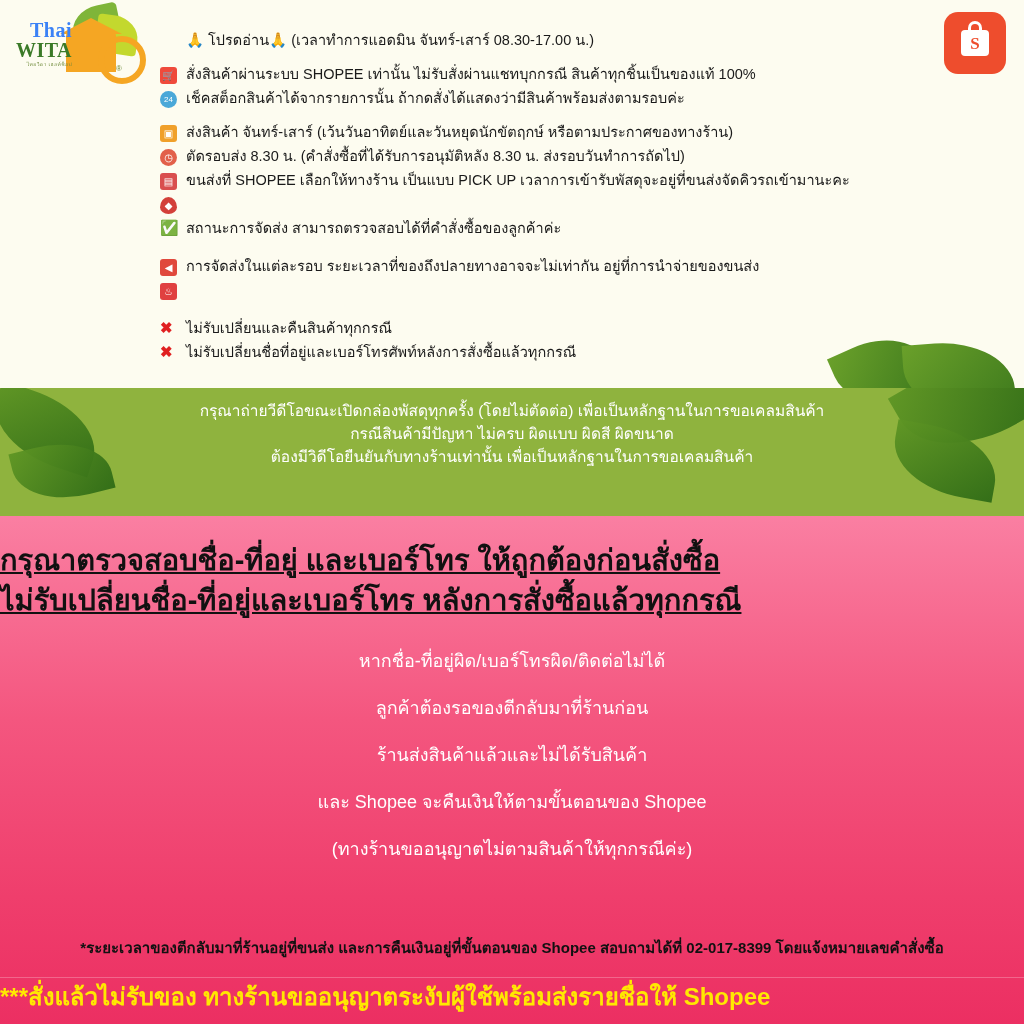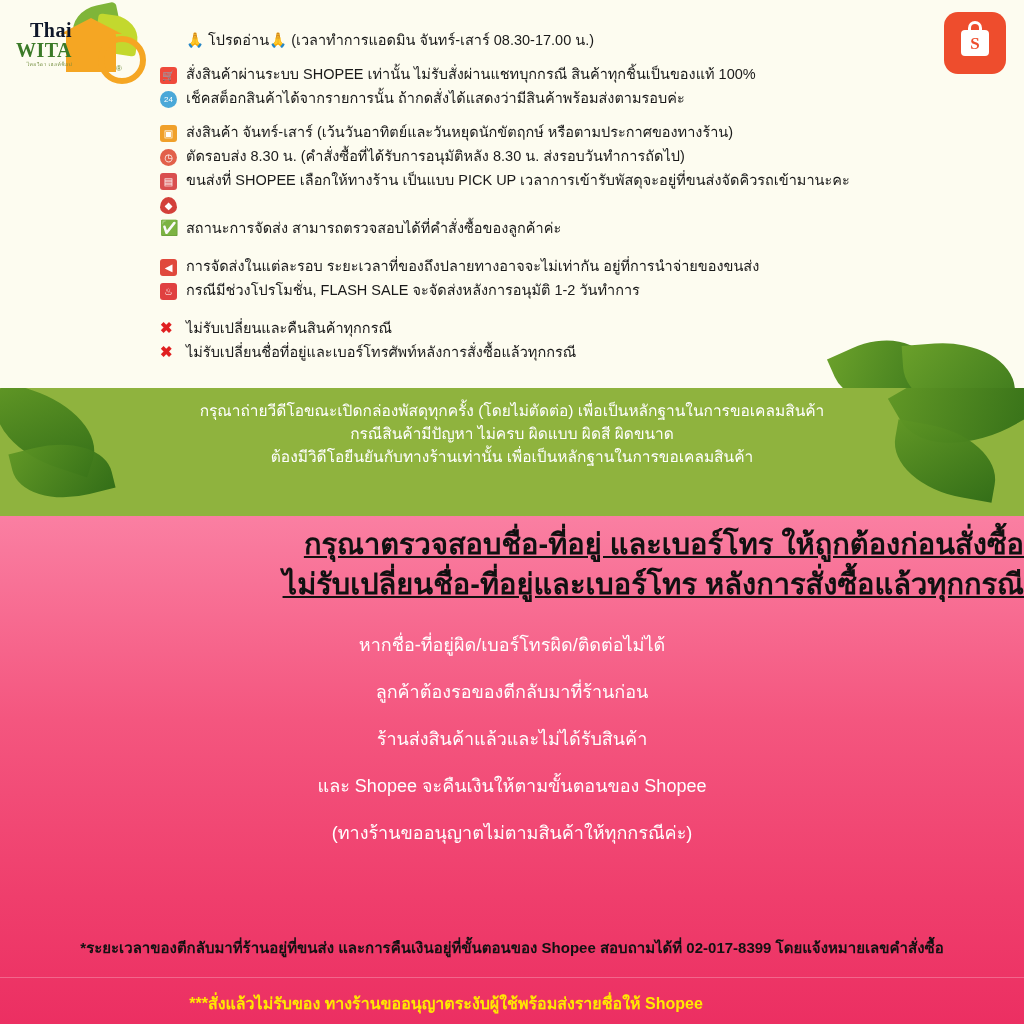--- a/index.html
+++ b/index.html
@@ -77,21 +77,21 @@
     position: absolute;
     left: 10px; top: 20px;
     width: 62px;
     text-align: right;
     line-height: 1.0;
   }
   .logo-text .l1 {
     font-family: "Liberation Serif", serif;
     font-size: 20px;
     font-weight: bold;
-    color: #0f172a;
+    color: #3b82f6;
     letter-spacing: 0.5px;
   }
   .logo-text .l2 {
     font-family: "Liberation Serif", serif;
     font-size: 20px;
     font-weight: bold;
     color: #3b7a28;
     letter-spacing: 0.5px;
   }
   .logo-text .l3 {
@@ -245,22 +245,22 @@
   
   .pink-section {
     position: absolute;
     left: 0; top: 516px;
     width: 1024px;
     height: 508px;
     background: linear-gradient(180deg, #fa7fa2 0%, #f4567f 40%, #ef3e6c 75%, #ec2f62 100%);
     overflow: hidden;
   }
   .pink-head {
-    text-align: right;
-    padding-top: 8px;
+    text-align: left;
+    padding-top: 24px;
   }
   .pink-head div {
     font-size: 29px;
     font-weight: bold;
     color: #111;
     text-decoration: underline;
     line-height: 40px;
     white-space: nowrap;
   }
   .pink-body {
@@ -280,22 +280,21 @@
     text-align: center;
     font-size: 15px;
     font-weight: bold;
     color: #111;
     white-space: nowrap;
   }
   .pink-footer {
     position: absolute;
     left: 0; bottom: 8px;
     width: 892px;
-    text-align: center;
-    font-size: 16px;
+    font-size: 24px;
     font-weight: bold;
     color: #ffe900;
     white-space: nowrap;
   }
   .footer-divider {
     position: absolute;
     left: 0; bottom: 46px;
     width: 1024px;
     height: 1px;
     background: rgba(255,255,255,0.25);
@@ -367,21 +366,20 @@
       </div>
 
       <div class="gap-md"></div>
 
       <div class="line">
         <span class="ico"><span class="badge-ico ico-megaphone">◀</span></span>
         <span class="txt">การจัดส่งในแต่ละรอบ ระยะเวลาที่ของถึงปลายทางอาจจะไม่เท่ากัน อยู่ที่การนำจ่ายของขนส่ง</span>
       </div>
       <div class="line">
         <span class="ico"><span class="badge-ico ico-fire">♨</span></span>
-        <span class="txt">กรณีมีช่วงโปรโมชั่น, FLASH SALE จะจัดส่งหลังการอนุมัติ 1-2 วันทำการ</span>
       </div>
 
       <div class="gap-md"></div>
 
       <div class="line">
         <span class="ico ico-x">✖</span>
         <span class="txt">ไม่รับเปลี่ยนและคืนสินค้าทุกกรณี</span>
       </div>
       <div class="line">
         <span class="ico ico-x">✖</span>

